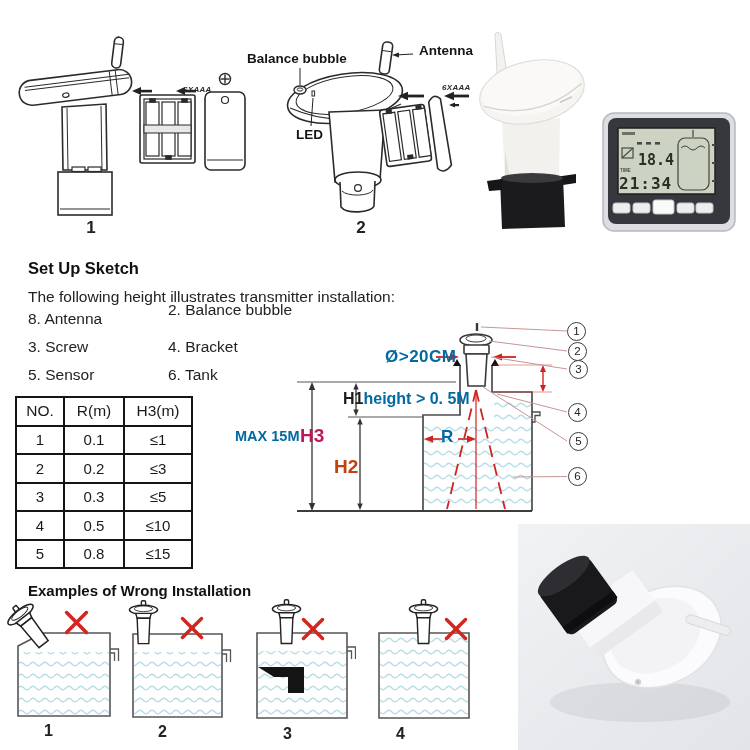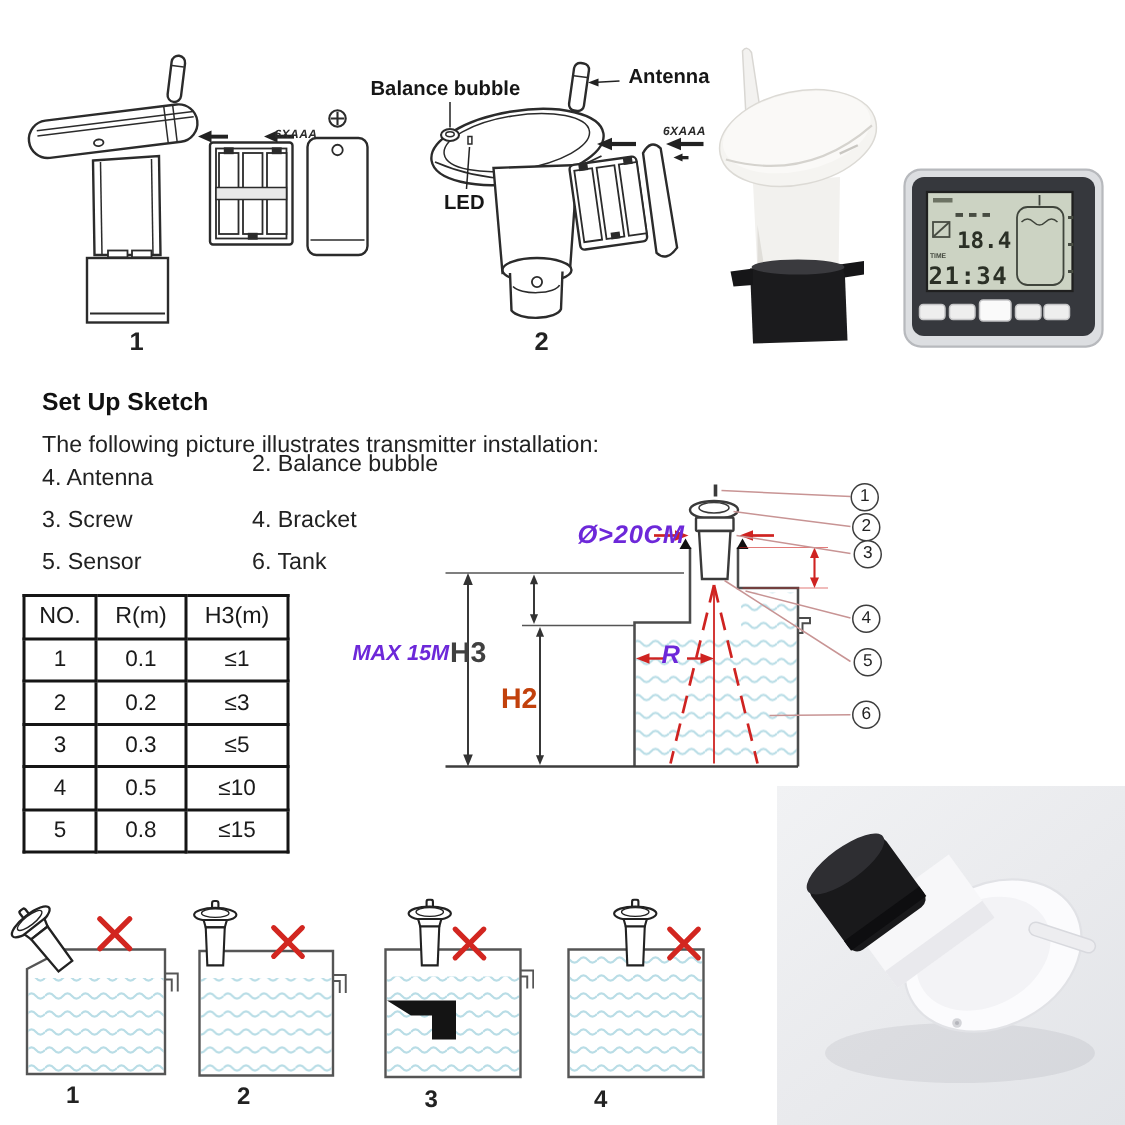--- a/index.html
+++ b/index.html
@@ -11,25 +11,25 @@
   .draw-label{font-size:13.5px;font-weight:bold;color:#161616;white-space:nowrap;}
   .batt-label{font-size:8px;font-weight:bold;font-style:italic;color:#2a2a2a;letter-spacing:.3px;white-space:nowrap;margin-left:32px;}
   .h-setup{left:28px;top:259px;font-size:16.5px;font-weight:bold;color:#111;}
   .intro{left:28px;top:288px;font-size:15.5px;color:#222;}
   .legend-item{font-size:15.5px;color:#222;white-space:nowrap;}
   .spec-table{position:absolute;left:15px;top:396px;border-collapse:collapse;border:2.5px solid #151515;
               font-size:15px;color:#1a1a1a;table-layout:fixed;}
   .spec-table th,.spec-table td{border:2px solid #151515;text-align:center;padding:0;height:26.5px;font-weight:normal;}
   .spec-table th{font-size:15.5px;margin-top:36px;}
   .col-no{width:46px;}.col-r{width:58px;}.col-h3{width:66px;}
-  .red{color:#6d28d9;font-style:italic;}
+  .red{color:#0369a1;}
   .dia-label{left:385px;top:347px;font-size:17px;font-weight:bold;letter-spacing:.5px;white-space:nowrap;}
   .h1-line{left:343px;top:390px;font-size:16px;font-weight:bold;white-space:nowrap;}
   .max-label{left:235px;top:428px;font-size:14.5px;font-weight:bold;white-space:nowrap;}
-  .h3-label{left:300px;top:425px;font-size:19px;font-weight:bold;color:#404040;}
+  .h3-label{left:300px;top:425px;font-size:19px;font-weight:bold;color:#be185d;}
   .h2-label{left:334px;top:456px;font-size:19px;font-weight:bold;color:#c2410c;}
   .r-label{left:441px;top:427px;font-size:17px;font-weight:bold;}
   .callout{width:19px;height:19px;border:1.5px solid #3d3d3d;border-radius:50%;box-sizing:border-box;
            font-size:11.5px;line-height:16px;text-align:center;color:#222;background:#fff;}
   .h-wrong{left:28px;top:582px;font-size:15px;font-weight:bold;color:#111;}
   .ex-num{font-size:16px;font-weight:600;color:#222;}
   #bottom-photo{left:518px;top:524px;width:232px;height:226px;
                 background:linear-gradient(140deg,#f1f2f4 0%,#e9eaed 55%,#e2e4e8 100%);}
 </style>
 </head>
@@ -219,23 +219,23 @@
         <rect x="151" y="173" width="17" height="10" rx="2.5"></rect>
         <rect x="171" y="173" width="17" height="10" rx="2.5"></rect>
         <rect x="191" y="170" width="21" height="14" rx="2.5" fill="#fafafa"></rect>
         <rect x="215" y="173" width="17" height="10" rx="2.5"></rect>
         <rect x="234" y="173" width="17" height="10" rx="2.5"></rect>
       </g>
     </g>
   </svg>
 
   <div class="abs h-setup">Set Up Sketch</div>
-  <div class="abs intro">The following picture illustrates transmitter installation:</div>
-
-  <div class="abs legend-item" style="left:28px;top:310px">4. Antenna</div>
+  <div class="abs intro">The following height illustrates transmitter installation:</div>
+
+  <div class="abs legend-item" style="left:28px;top:310px">8. Antenna</div>
   <div class="abs legend-item" style="left:168px;top:301px">2. Balance bubble</div>
   <div class="abs legend-item" style="left:28px;top:338px">3. Screw</div>
   <div class="abs legend-item" style="left:168px;top:338px">4. Bracket</div>
   <div class="abs legend-item" style="left:28px;top:366px">5. Sensor</div>
   <div class="abs legend-item" style="left:168px;top:366px">6. Tank</div>
 
   <table class="spec-table">
     <thead>
       <tr>
         <th class="col-no">NO.</th>
@@ -341,32 +341,36 @@
       <line x1="251" y1="12" x2="337" y2="16"></line>
       <line x1="259" y1="26" x2="337" y2="36"></line>
       <line x1="261" y1="42" x2="337" y2="54"></line>
       <line x1="267" y1="79" x2="337" y2="97"></line>
       <line x1="253" y1="72" x2="337" y2="126"></line>
       <line x1="283" y1="162" x2="337" y2="161.5"></line>
     </g>
   </svg>
 
   <div class="abs dia-label red">Ø&gt;20CM</div>
+  <div class="abs h1-line">
+    <span>H1</span><span class="red">height &gt; 0. 5M</span>
+  </div>
   <div class="abs max-label red">MAX 15M</div>
   <div class="abs h3-label">H3</div>
   <div class="abs h2-label">H2</div>
   <div class="abs r-label red">R</div>
 
   <div class="abs callout" style="left:567px;top:322px">1</div>
   <div class="abs callout" style="left:568px;top:342px">2</div>
   <div class="abs callout" style="left:569px;top:360px">3</div>
   <div class="abs callout" style="left:568px;top:403px">4</div>
   <div class="abs callout" style="left:569px;top:432px">5</div>
   <div class="abs callout" style="left:568px;top:467px">6</div>
 
+  <div class="abs h-wrong">Examples of Wrong Installation</div>
 
   <svg class="abs" style="left:6px;top:598px" width="118" height="125" viewBox="0 0 118 125">
     <path d="M13,54 h90 v63 h-90 z" fill="url(#waves)"></path>
     <path d="M12,48 L37,35 H104 V118 H12 Z" fill="none" stroke="#555" stroke-width="1.6"></path>
     <path d="M104,51 h8.5 v12 M104,55 h4.5 v8" fill="none" stroke="#555" stroke-width="1.3"></path>
     <g transform="rotate(-38 25 30)">
       <use href="#sensor-sm" x="8" y="2" width="34" height="50"></use>
     </g>
     <use href="#x-mark" x="57" y="11" width="27" height="27"></use>
   </svg>

